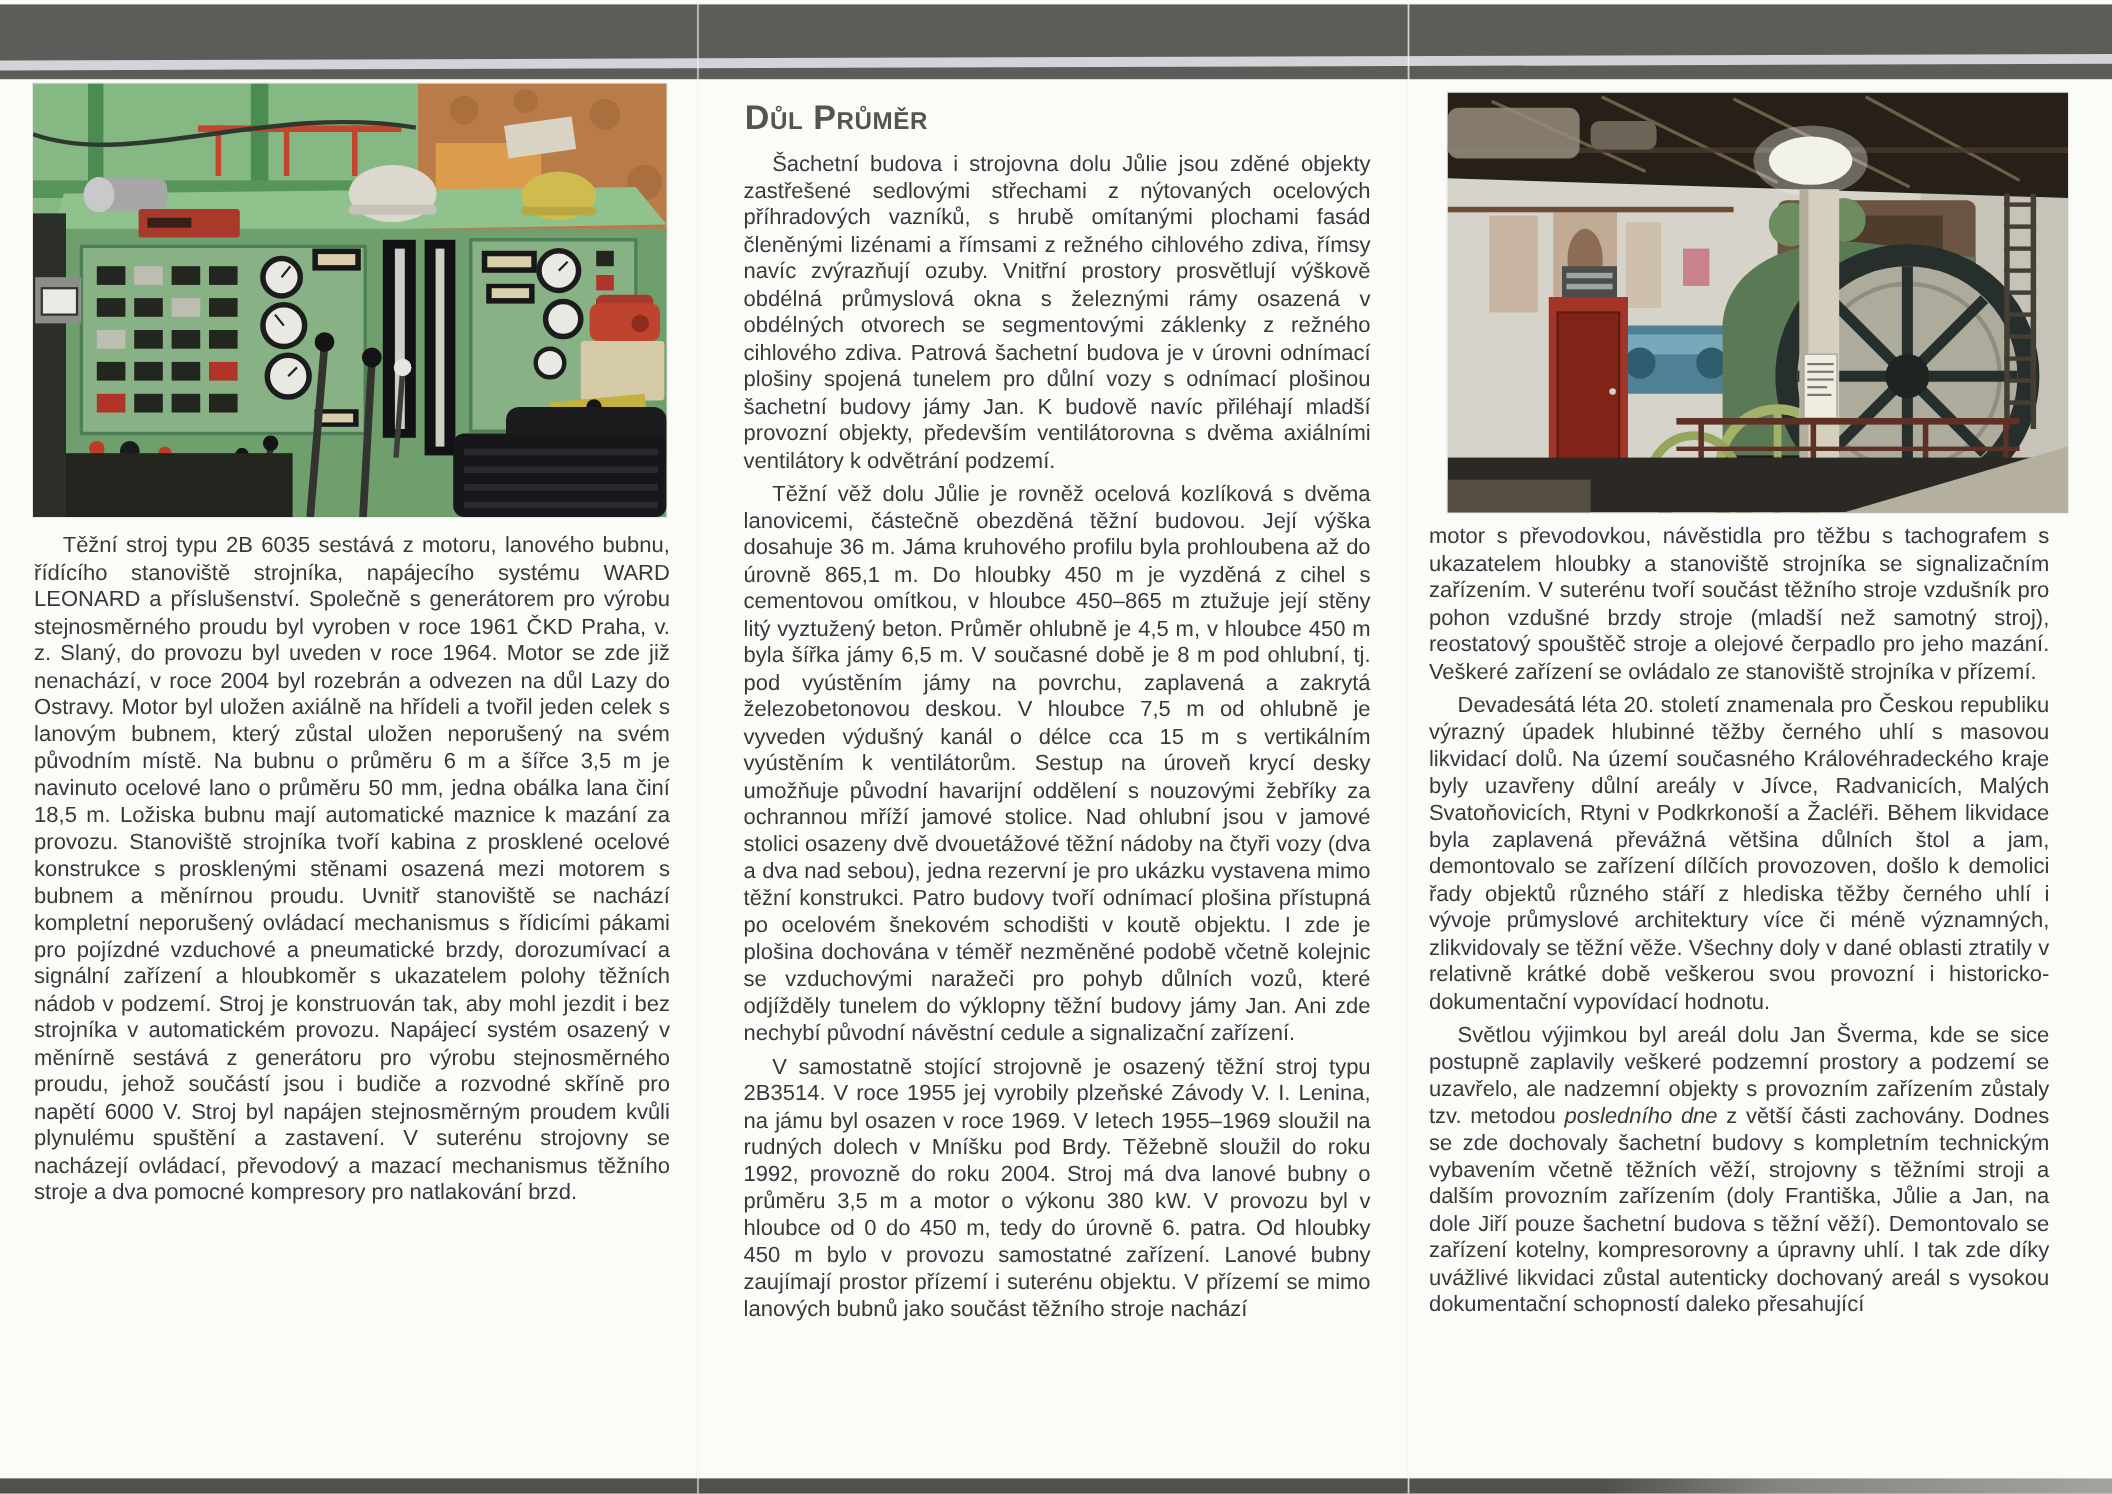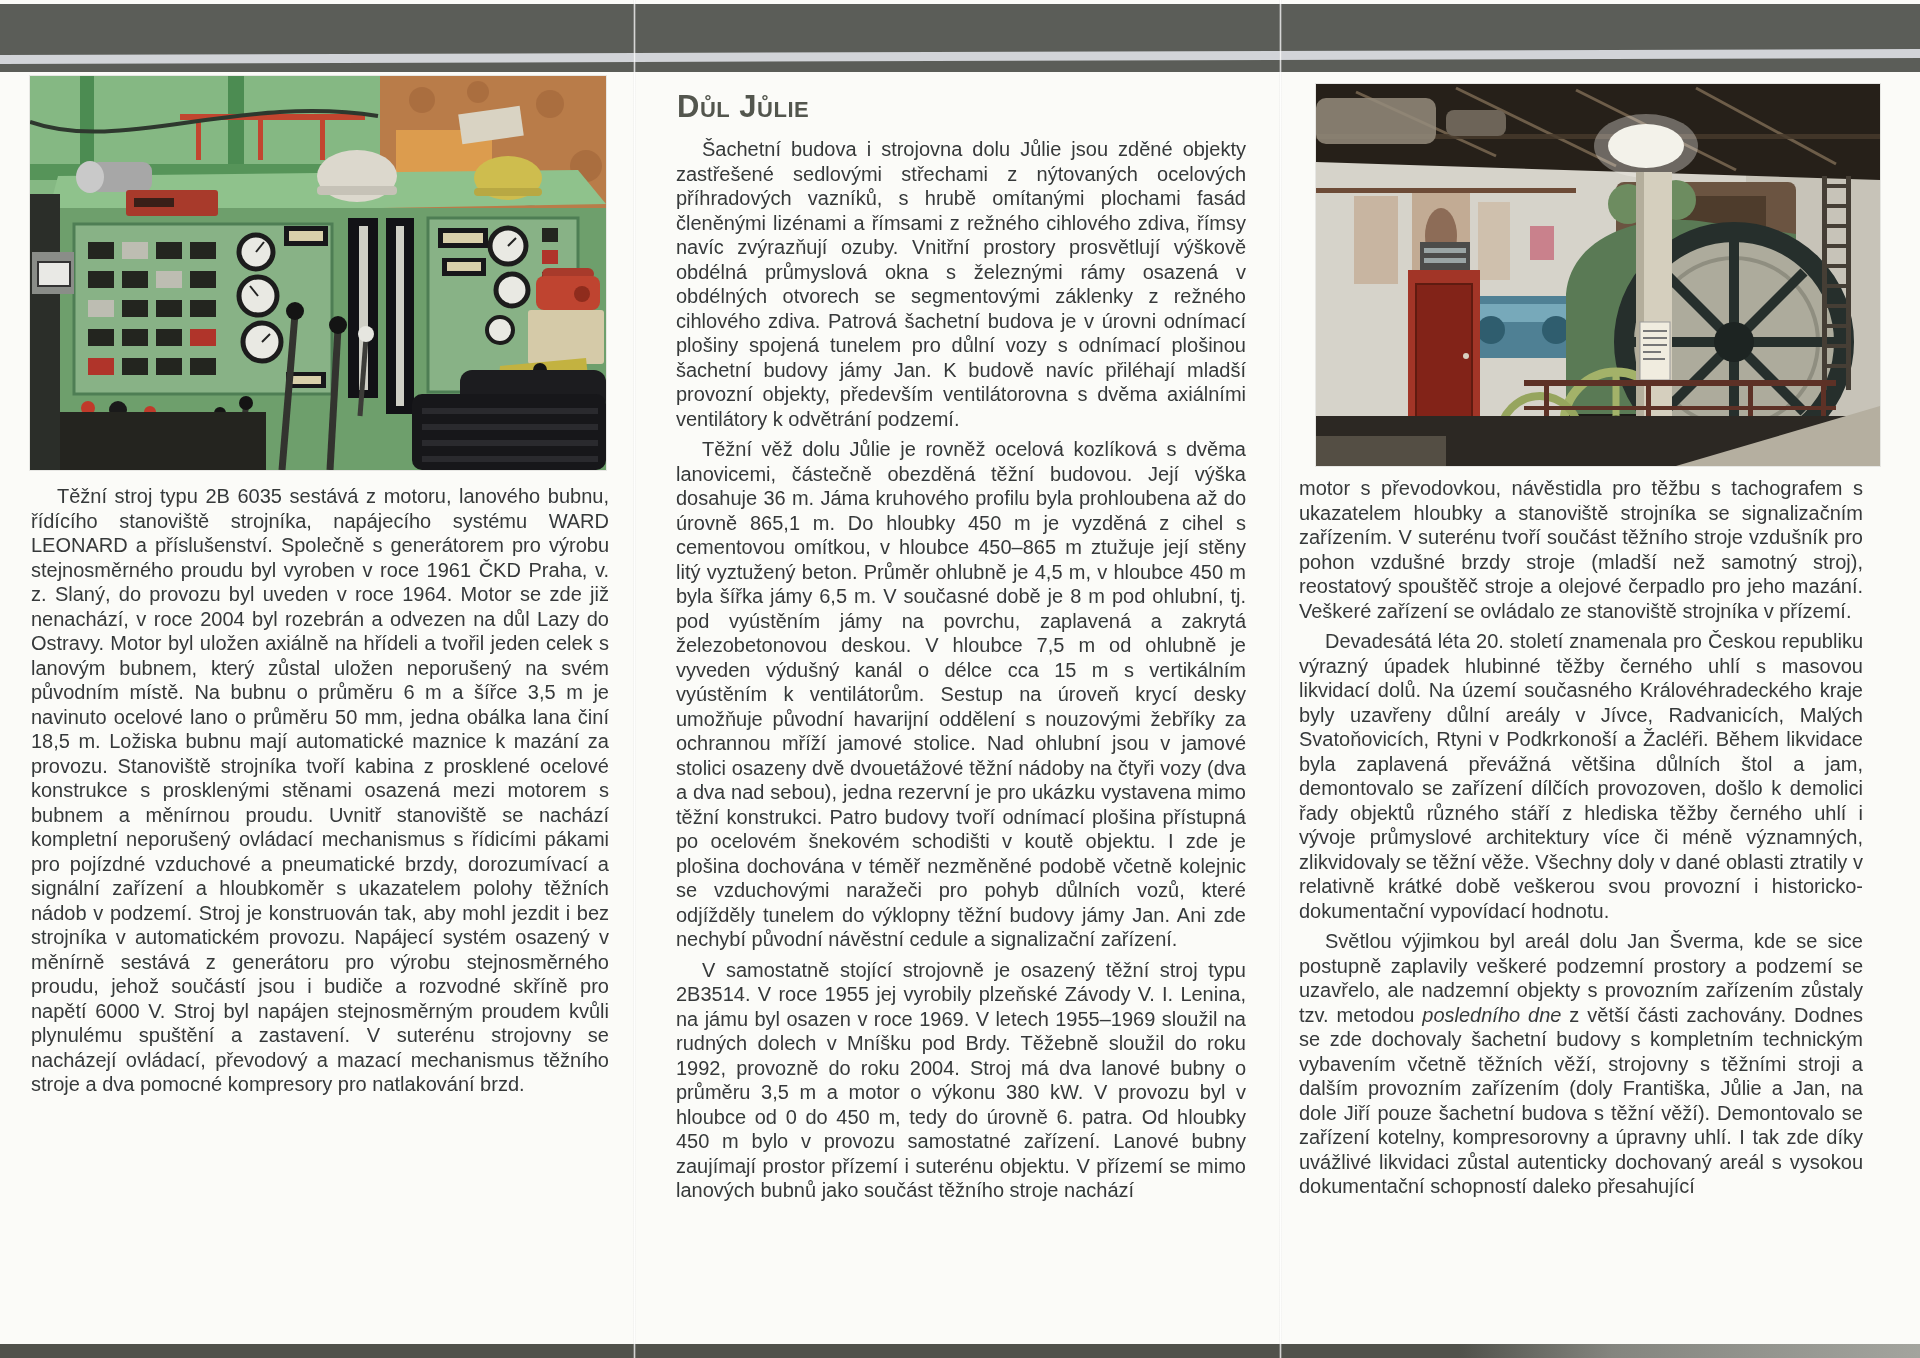--- a/index.html
+++ b/index.html
@@ -319,21 +319,21 @@
         <polygon points="360,382 564,322 564,382" fill="#b5afa0"></polygon>
       </g>
     </svg>
   </div>
 
   <div class="col col-left">
       <p class="para indent"><span>Těžní stroj typu 2B 6035 sestává z motoru, lanového bubnu, řídícího stanoviště strojníka, napájecího systému WARD LEONARD a příslušenství. Společně s generátorem pro výrobu stejnosměrného proudu byl vyroben v roce 1961 ČKD Praha, v. z. Slaný, do provozu byl uveden v roce 1964. Motor se zde již nenachází, v roce 2004 byl rozebrán a odvezen na důl Lazy do Ostravy. Motor byl uložen axiálně na hřídeli a tvořil jeden celek s lanovým bubnem, který zůstal uložen neporušený na svém původním místě. Na bubnu o průměru 6 m a šířce 3,5 m je navinuto ocelové lano o průměru 50 mm, jedna obálka lana činí 18,5 m. Ložiska bubnu mají automatické maznice k mazání za provozu. Stanoviště strojníka tvoří kabina z prosklené ocelové konstrukce s prosklenými stěnami osazená mezi motorem s bubnem a měnírnou proudu. Uvnitř stanoviště se nachází kompletní neporušený ovládací mechanismus s řídicími pákami pro pojízdné vzduchové a pneumatické brzdy, dorozumívací a signální zařízení a hloubkoměr s ukazatelem polohy těžních nádob v podzemí. Stroj je konstruován tak, aby mohl jezdit i bez strojníka v automatickém provozu. Napájecí systém osazený v měnírně sestává z generátoru pro výrobu stejnosměrného proudu, jehož součástí jsou i budiče a rozvodné skříně pro napětí 6000 V. Stroj byl napájen stejnosměrným proudem kvůli plynulému spuštění a zastavení. V suterénu strojovny se nacházejí ovládací, převodový a mazací mechanismus těžního stroje a dva pomocné kompresory pro natlakování brzd.</span></p>
     </div>
 
   <div class="col col-mid">
-    <h2 class="col-heading">Důl Jůlie</h2>
+    <h2 class="col-heading">Důl Průměr</h2>
     <div>
         <p class="para indent"><span>Šachetní budova i strojovna dolu Jůlie jsou zděné objekty zastřešené sedlovými střechami z nýtovaných ocelových příhradových vazníků, s hrubě omítanými plochami fasád členěnými lizénami a římsami z režného cihlového zdiva, římsy navíc zvýrazňují ozuby. Vnitřní prostory prosvětlují výškově obdélná průmyslová okna s železnými rámy osazená v obdélných otvorech se segmentovými záklenky z režného cihlového zdiva. Patrová šachetní budova je v úrovni odnímací plošiny spojená tunelem pro důlní vozy s odnímací plošinou šachetní budovy jámy Jan. K budově navíc přiléhají mladší provozní objekty, především ventilátorovna s dvěma axiálními ventilátory k odvětrání podzemí.</span></p>
         <p class="para indent"><span>Těžní věž dolu Jůlie je rovněž ocelová kozlíková s dvěma lanovicemi, částečně obezděná těžní budovou. Její výška dosahuje 36 m. Jáma kruhového profilu byla prohloubena až do úrovně 865,1 m. Do hloubky 450 m je vyzděná z cihel s cementovou omítkou, v hloubce 450–865 m ztužuje její stěny litý vyztužený beton. Průměr ohlubně je 4,5 m, v hloubce 450 m byla šířka jámy 6,5 m. V současné době je 8 m pod ohlubní, tj. pod vyústěním jámy na povrchu, zaplavená a zakrytá železobetonovou deskou. V hloubce 7,5 m od ohlubně je vyveden výdušný kanál o délce cca 15 m s vertikálním vyústěním k ventilátorům. Sestup na úroveň krycí desky umožňuje původní havarijní oddělení s nouzovými žebříky za ochrannou mříží jamové stolice. Nad ohlubní jsou v jamové stolici osazeny dvě dvouetážové těžní nádoby na čtyři vozy (dva a dva nad sebou), jedna rezervní je pro ukázku vystavena mimo těžní konstrukci. Patro budovy tvoří odnímací plošina přístupná po ocelovém šnekovém schodišti v koutě objektu. I zde je plošina dochována v téměř nezměněné podobě včetně kolejnic se vzduchovými naražeči pro pohyb důlních vozů, které odjížděly tunelem do výklopny těžní budovy jámy Jan. Ani zde nechybí původní návěstní cedule a signalizační zařízení.</span></p>
         <p class="para indent"><span>V samostatně stojící strojovně je osazený těžní stroj typu 2B3514. V roce 1955 jej vyrobily plzeňské Závody V. I. Lenina, na jámu byl osazen v roce 1969. V letech 1955–1969 sloužil na rudných dolech v Mníšku pod Brdy. Těžebně sloužil do roku 1992, provozně do roku 2004. Stroj má dva lanové bubny o průměru 3,5 m a motor o výkonu 380 kW. V provozu byl v hloubce od 0 do 450 m, tedy do úrovně 6. patra. Od hloubky 450 m bylo v provozu samostatné zařízení. Lanové bubny zaujímají prostor přízemí i suterénu objektu. V přízemí se mimo lanových bubnů jako součást těžního stroje nachází</span></p>
       </div>
   </div>
 
   <div class="col col-right">
     <div>
         <p class="para"><span>motor s převodovkou, návěstidla pro těžbu s tachografem s ukazatelem hloubky a stanoviště strojníka se signalizačním zařízením. V suterénu tvoří součást těžního stroje vzdušník pro pohon vzdušné brzdy stroje (mladší než samotný stroj), reostatový spouštěč stroje a olejové čerpadlo pro jeho mazání. Veškeré zařízení se ovládalo ze stanoviště strojníka v přízemí.</span></p>

